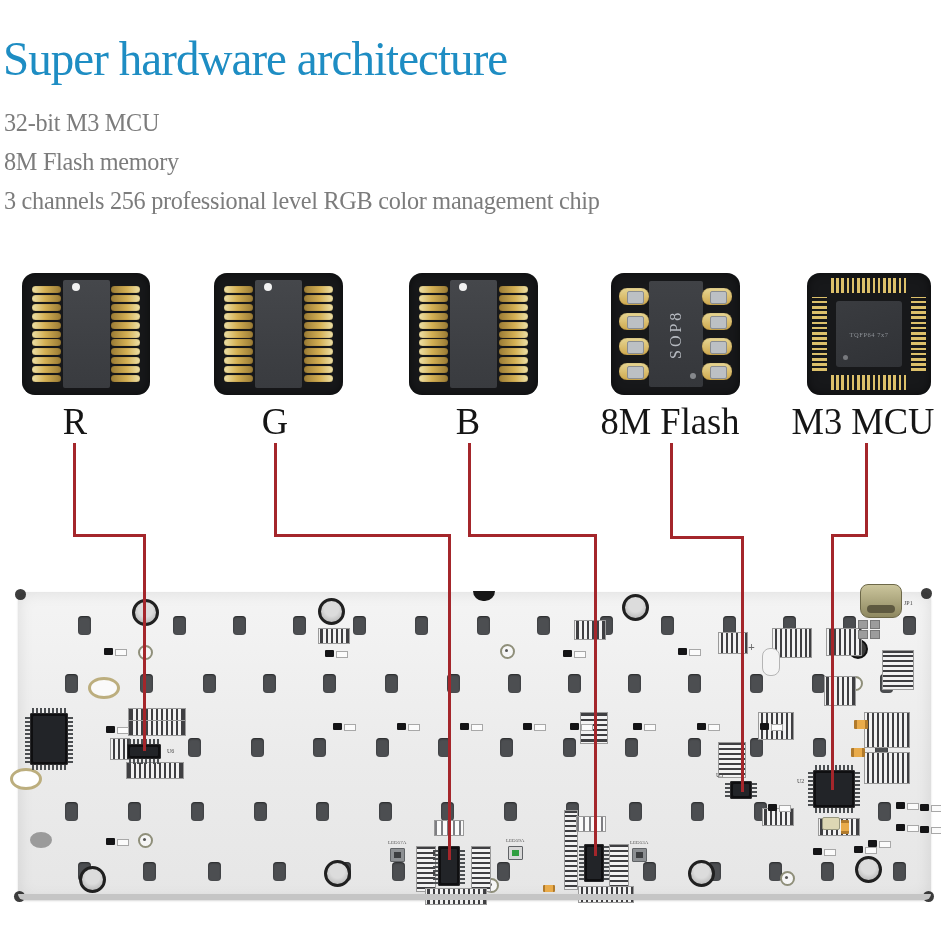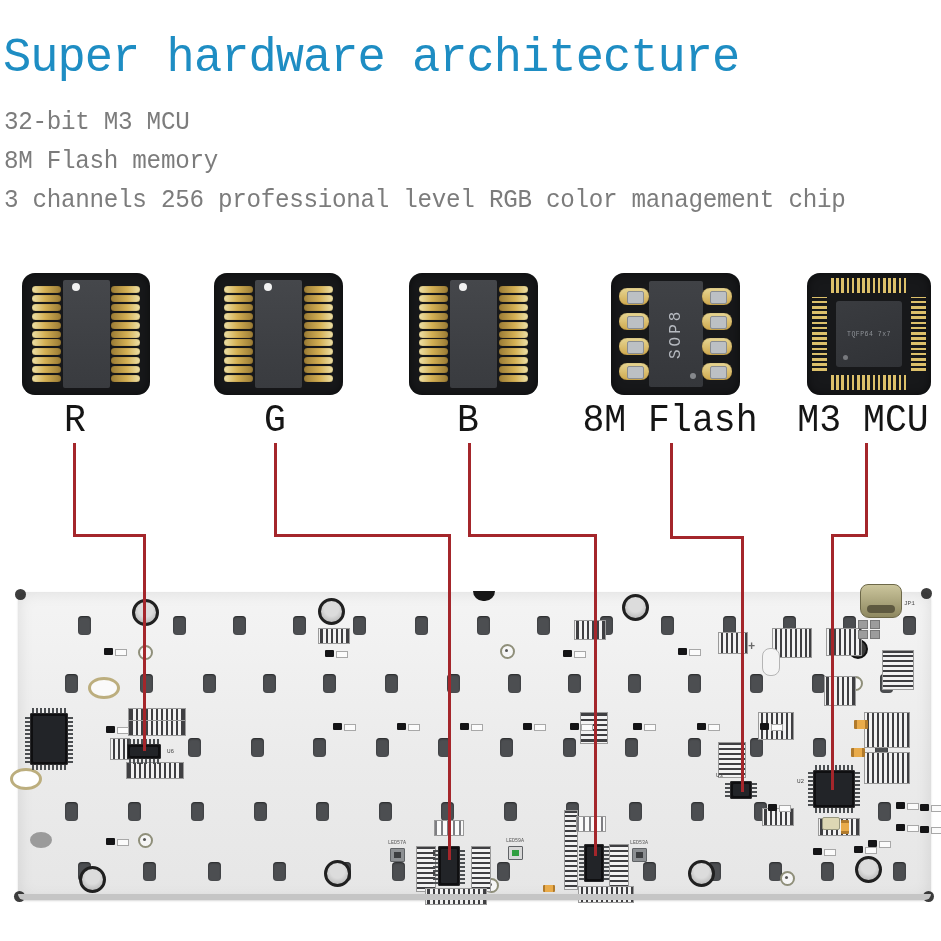--- a/index.html
+++ b/index.html
@@ -1,17 +1,17 @@
 <!DOCTYPE html>
 <html><head>
 <meta charset="utf-8">
 <style>
   html,body{margin:0;padding:0;background:#fff;}
   .stage{position:relative;width:941px;height:941px;background:#ffffff;overflow:hidden;
-         font-family:Liberation Mono, monospace;border-radius:17px;}
+         font-family:Liberation Serif, serif;border-radius:17px;}
 
   
   .title{position:absolute;left:3px;top:30px;font-size:49px;font-weight:500;color:#1e8dc3;
          letter-spacing:-1px;transform:scaleX(.96);transform-origin:left top;white-space:nowrap;}
   .features{position:absolute;left:4px;top:103px;font-size:25px;color:#7c7c7c;line-height:39px;
             transform:scaleX(.97);transform-origin:left top;white-space:nowrap;letter-spacing:-0.3px;}
 
   
   .chip{position:absolute;background:#17181a;border-radius:13px;box-shadow:inset 0 0 10px rgba(0,0,0,.55);}
   .dip-body{position:absolute;background:linear-gradient(180deg,#45474b,#393b3f);border-radius:2px;}

